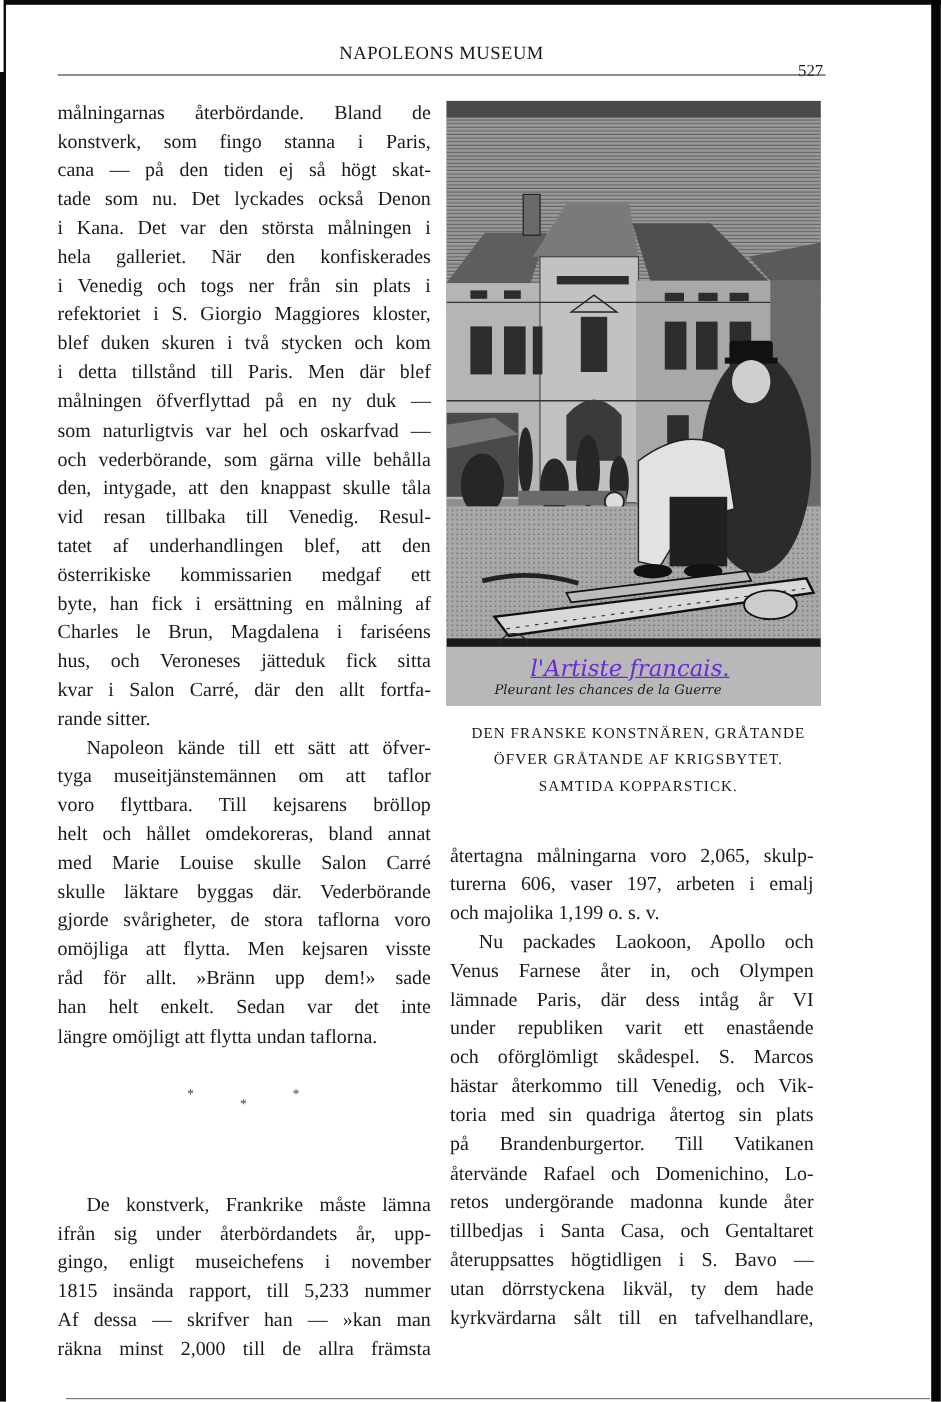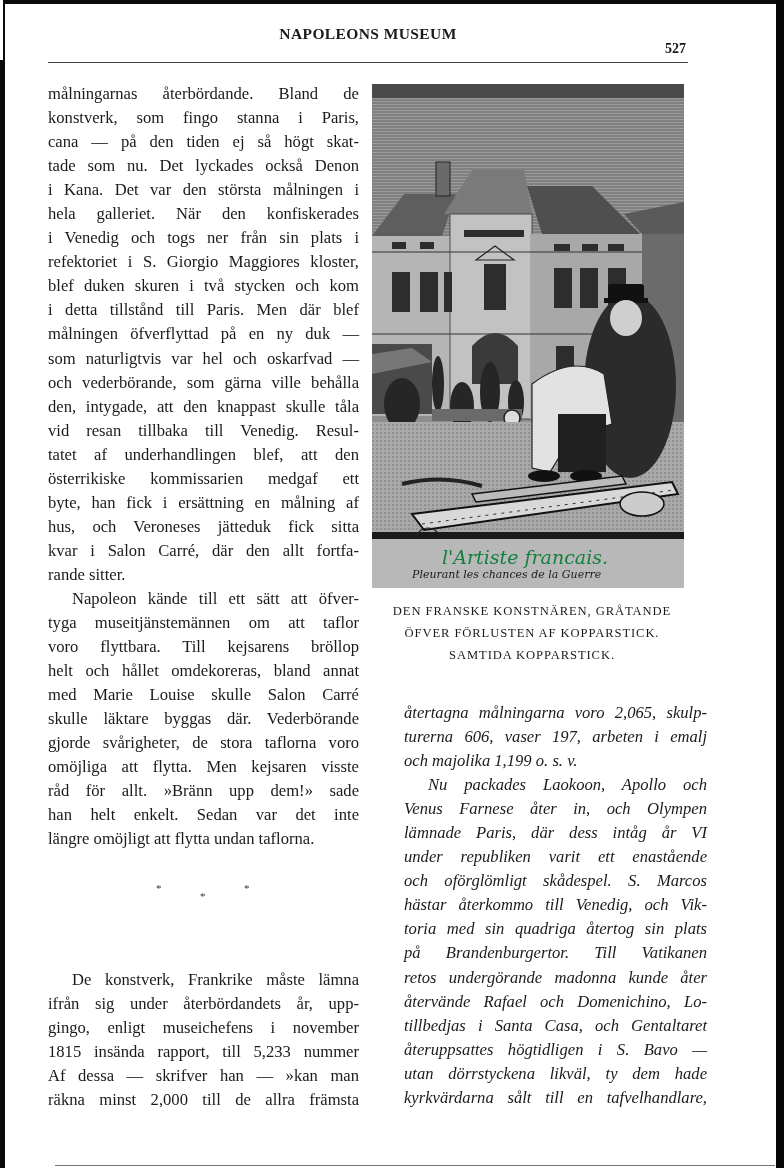--- a/index.html
+++ b/index.html
@@ -6,44 +6,44 @@
   body {
     width: 784px; height: 1168px; position: relative; overflow: hidden;
     background: #ffffff; color: #1a1a1a;
     font-family: "Liberation Serif", "DejaVu Serif", serif;
   }
   .scan-edge-left { position: absolute; left: 0; top: 0; width: 5px; height: 1168px; background: #0a0a0a; }
   .scan-edge-left-top { position: absolute; left: 0; top: 0; width: 3px; height: 60px; background: #ffffff; }
   .scan-edge-right { position: absolute; right: 0; top: 0; width: 8px; height: 1168px; background: #050505; }
   .scan-edge-top { position: absolute; left: 0; top: 0; width: 784px; height: 4px; background: #0a0a0a; }
 
-  .running-head { position: absolute; top: 25px; left: 48px; width: 640px; height: 22px; font-weight: bold; }
+  .running-head { position: absolute; top: 36px; left: 48px; width: 640px; height: 22px; }
   .running-title { position: absolute; left: 0; width: 100%; text-align: center; font-size: 15.5px; letter-spacing: 0.4px; top: 0; }
   .page-number { position: absolute; right: 2px; top: 0; font-size: 14px; margin-top: 16px; }
   .head-rule { position: absolute; top: 62px; left: 48px; width: 640px; height: 1px; background: #444; }
   .foot-rule { position: absolute; top: 1165px; left: 55px; width: 720px; height: 1px; background: #777; }
 
   .col-left { position: absolute; left: 48px; top: 82px; width: 311px; }
-  .col-right { position: absolute; left: 404px; top: 82px; width: 303px; font-style: italic; }
+  .col-right { position: absolute; left: 375px; top: 82px; width: 303px; }
 
   p.para {
     margin: 0; font-size: 16.6px; line-height: 24.05px; text-align: justify; text-align-last: justify;
     hyphens: none;
   }
   p.para .ln { display: block; text-align: justify; text-align-last: justify; white-space: nowrap; }
   p.para .ln.last { text-align-last: left; }
   p.para .ln.indent { text-indent: 24px; }
 
   .asterism { position: relative; height: 120px; }
   .asterism span { position: absolute; font-size: 11px; color: #333; }
 
   .figure { position: absolute; left: 372px; top: 84px; width: 312px; height: 504px; }
   .engraving { position: absolute; left: 0; top: 0; width: 312px; height: 504px; background: #8e8e8e; overflow: hidden; }
   .plate-label-area { position: absolute; left: 0; top: 455px; width: 312px; height: 49px; background: #b8b8b8; }
-  .plate-title { position: absolute; left: 70px; top: 462px; font-style: italic; font-size: 19px; color: #15803d; font-family: "DejaVu Serif", serif; }
+  .plate-title { position: absolute; left: 70px; top: 462px; font-style: italic; font-size: 19px; color: #6d28d9; font-family: "DejaVu Serif", serif; text-decoration: underline; }
   .plate-subtitle { position: absolute; left: 40px; top: 484px; font-style: italic; font-size: 11px; color: #1b1b1b; font-family: "DejaVu Serif", serif; }
 
   .caption { position: absolute; left: 372px; top: 600px; width: 320px; text-align: center; font-size: 12.6px; line-height: 22px; letter-spacing: 0.9px; }
 </style>
 </head>
 <body>
 
 <div class="scan-edge-top"></div>
 <div class="scan-edge-left"></div>
 <div class="scan-edge-left-top"></div>
@@ -68,20 +68,21 @@
     <span class="ln">blef duken skuren i två stycken och kom</span>
     <span class="ln">i detta tillstånd till Paris. Men där blef</span>
     <span class="ln">målningen öfverflyttad på en ny duk —</span>
     <span class="ln">som naturligtvis var hel och oskarfvad —</span>
     <span class="ln">och vederbörande, som gärna ville behålla</span>
     <span class="ln">den, intygade, att den knappast skulle tåla</span>
     <span class="ln">vid resan tillbaka till Venedig. Resul-</span>
     <span class="ln">tatet af underhandlingen blef, att den</span>
     <span class="ln">österrikiske kommissarien medgaf ett</span>
     <span class="ln">byte, han fick i ersättning en målning af</span>
+    <span class="ln">Charles le Brun, Magdalena i fariséens</span>
     <span class="ln">hus, och Veroneses jätteduk fick sitta</span>
     <span class="ln">kvar i Salon Carré, där den allt fortfa-</span>
     <span class="ln last">rande sitter.</span>
   </p>
   <p class="para">
     <span class="ln indent">Napoleon kände till ett sätt att öfver-</span>
     <span class="ln">tyga museitjänstemännen om att taflor</span>
     <span class="ln">voro flyttbara. Till kejsarens bröllop</span>
     <span class="ln">helt och hållet omdekoreras, bland annat</span>
     <span class="ln">med Marie Louise skulle Salon Carré</span>
@@ -197,41 +198,41 @@
       <circle cx="56" cy="456" r="12" fill="none" stroke="#222" stroke-width="1.2"></circle>
     </svg>
   </div>
   <div class="plate-label-area"></div>
   <div class="plate-title">l'Artiste francais.</div>
   <div class="plate-subtitle">Pleurant les chances de la Guerre</div>
 </div>
 
 <div class="caption">
   <div>DEN FRANSKE KONSTNÄREN, GRÅTANDE</div>
-  <div>ÖFVER FÖRLUSTEN AF KOPPARSTICK.</div>
+  <div>ÖFVER GRÅTANDE AF KRIGSBYTET.</div>
   <div>SAMTIDA KOPPARSTICK.</div>
 </div>
 
 <div class="col-right" style="top:701px;">
   <p class="para">
     <span class="ln">återtagna målningarna voro 2,065, skulp-</span>
     <span class="ln">turerna 606, vaser 197, arbeten i emalj</span>
     <span class="ln last">och majolika 1,199 o. s. v.</span>
   </p>
   <p class="para">
     <span class="ln indent">Nu packades Laokoon, Apollo och</span>
     <span class="ln">Venus Farnese åter in, och Olympen</span>
     <span class="ln">lämnade Paris, där dess intåg år VI</span>
     <span class="ln">under republiken varit ett enastående</span>
     <span class="ln">och oförglömligt skådespel. S. Marcos</span>
     <span class="ln">hästar återkommo till Venedig, och Vik-</span>
     <span class="ln">toria med sin quadriga återtog sin plats</span>
     <span class="ln">på Brandenburgertor. Till Vatikanen</span>
+    <span class="ln">återvände Rafael och Domenichino, Lo-</span>
     <span class="ln">retos undergörande madonna kunde åter</span>
-    <span class="ln">återvände Rafael och Domenichino, Lo-</span>
     <span class="ln">tillbedjas i Santa Casa, och Gentaltaret</span>
     <span class="ln">återuppsattes högtidligen i S. Bavo —</span>
     <span class="ln">utan dörrstyckena likväl, ty dem hade</span>
     <span class="ln">kyrkvärdarna sålt till en tafvelhandlare,</span>
   </p>
 </div>
 
 <div class="foot-rule"></div>
 
 </body></html>

